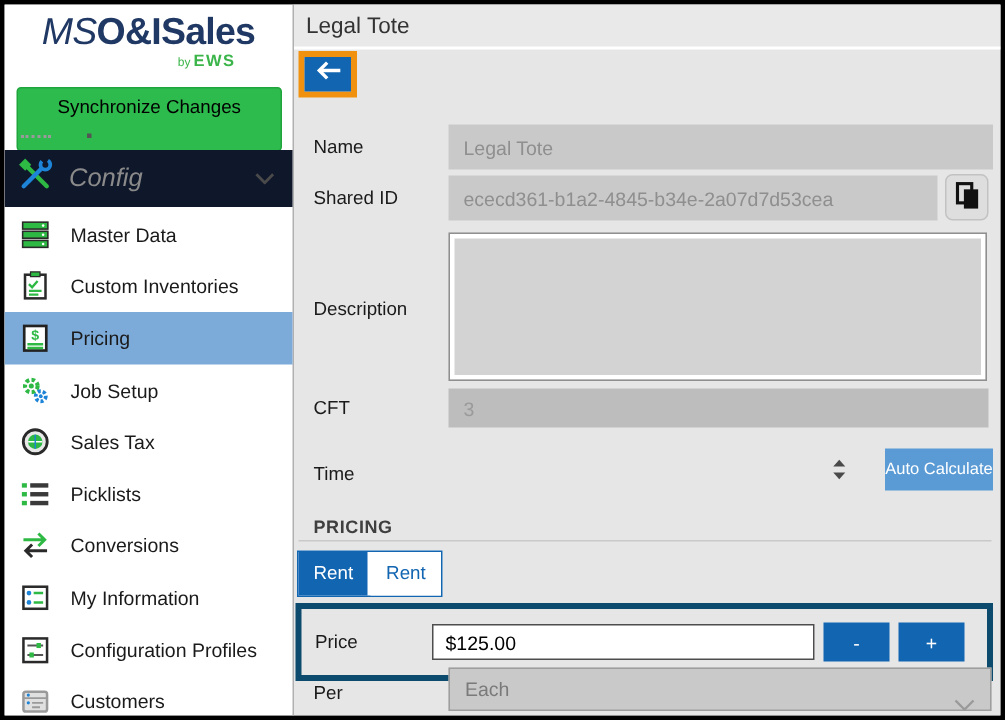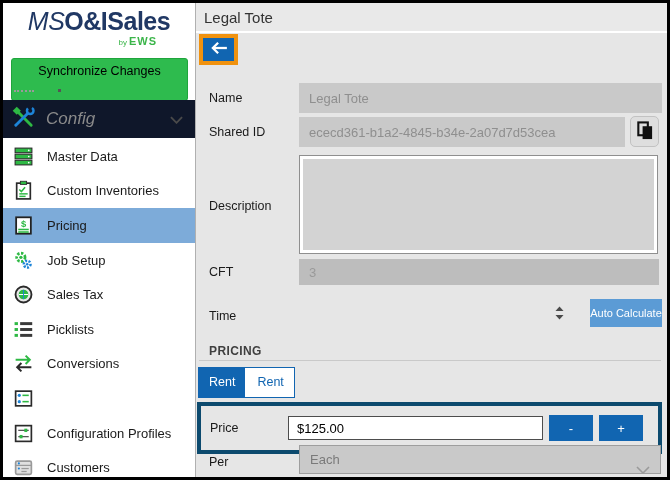--- a/index.html
+++ b/index.html
@@ -165,20 +165,21 @@
         <span>Conversions</span>
       </div>
       <div class="nav-item">
         <span class="nav-icon"><svg viewBox="0 0 20 20" width="21" height="21">
                 <rect x="2.5" y="3" width="15" height="14" fill="#fff" stroke="#2a2a2a" stroke-width="1.6"></rect>
                 <circle cx="6" cy="7" r="1.5" fill="#1d84d8"></circle>
                 <circle cx="6" cy="13" r="1.5" fill="#1d84d8"></circle>
                 <line x1="9" y1="7" x2="15" y2="7" stroke="#2eb944" stroke-width="1.5"></line>
                 <line x1="9" y1="13" x2="15" y2="13" stroke="#2eb944" stroke-width="1.5"></line>
               </svg></span>
+        <span>My Information</span>
       </div>
       <div class="nav-item">
         <span class="nav-icon"><svg viewBox="0 0 20 20" width="21" height="21">
                 <rect x="2.5" y="2.5" width="15" height="15" fill="#fff" stroke="#2a2a2a" stroke-width="1.6"></rect>
                 <line x1="5" y1="7" x2="15" y2="7" stroke="#555" stroke-width="1.2"></line>
                 <rect x="10.8" y="5.4" width="2.8" height="3.2" fill="#2eb944"></rect>
                 <line x1="5" y1="13" x2="15" y2="13" stroke="#555" stroke-width="1.2"></line>
                 <rect x="6.3" y="11.4" width="2.8" height="3.2" fill="#2eb944"></rect>
               </svg></span>
         <span>Configuration Profiles</span>

